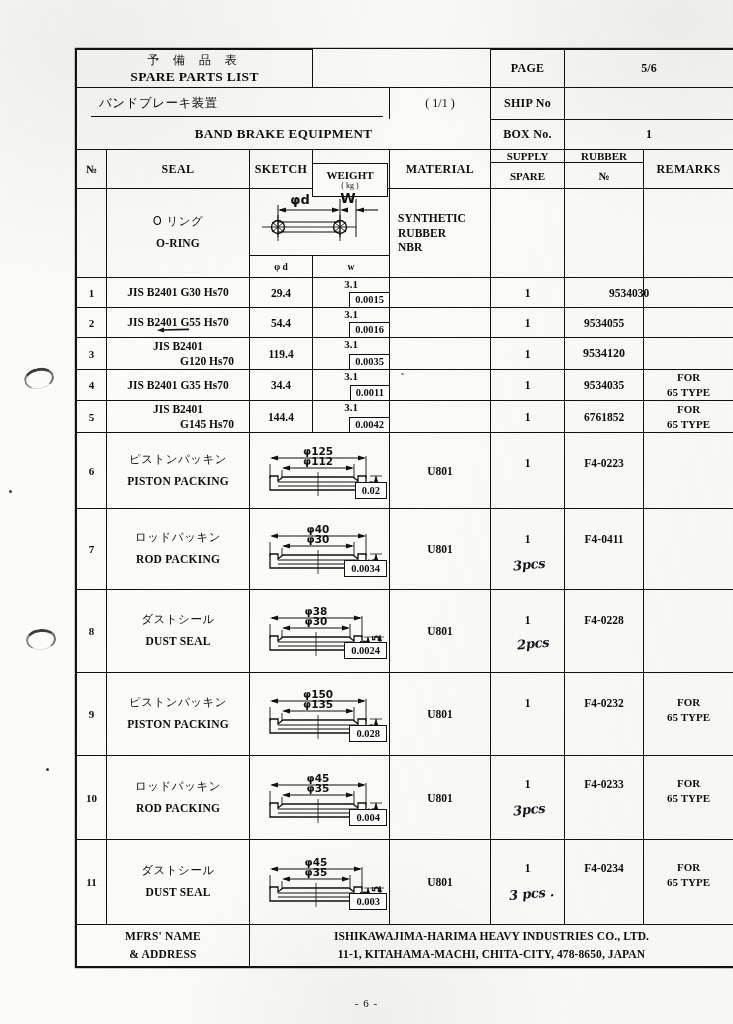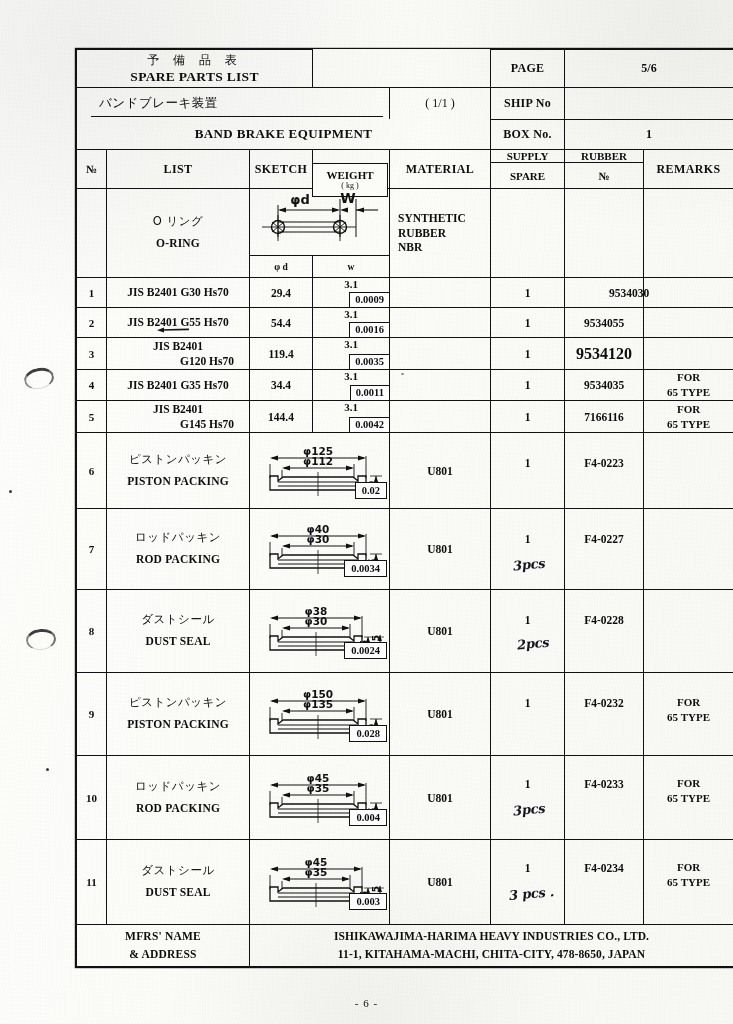--- a/index.html
+++ b/index.html
@@ -201,21 +201,21 @@
   </tr>
 
   <tr>
     <td colspan="5" style="height:30px;border-width:0 1px 1.6px 1.6px;" class="eq-en">BAND BRAKE EQUIPMENT</td>
     <td style="border-bottom-width:1.6px;" class="pg-lbl">BOX No.</td>
     <td colspan="2" style="border-width:1px 1.6px 1.6px 1px;" class="pg-val">1</td>
   </tr>
 
   <tr>
     <td rowspan="2" style="height:26px;border-left-width:1.6px;" class="hd-sm">№</td>
-    <td rowspan="2" class="hd">LIST</td>
+    <td rowspan="2" class="hd">SEAL</td>
     <td rowspan="2" class="hd">SKETCH</td>
     <td rowspan="2" style="overflow:visible;">
       <div class="wbox">
         <div class="hd-sm">WEIGHT</div>
         <div class="xs">( kg )</div>
       </div>
     </td>
     <td rowspan="2" class="hd">MATERIAL</td>
     <td class="hd-sm">SUPPLY</td>
     <td class="hd-sm">RUBBER</td>
@@ -282,21 +282,21 @@
     <td style="height:21px;" class="b sm">φ d</td>
     <td class="b sm">w</td>
   </tr>
 
   <tr>
     <td style="height:29px;border-left-width:1.6px;" class="numcell">1</td>
     <td class="name2 b" style="font-size:11.5px;">JIS B2401 G30 Hs70</td>
     <td class="b" style="font-size:11.5px;">29.4</td>
     <td>
       <div class="b" style="font-size:11px;position:absolute;top:0px;left:0;right:0;">3.1</div>
-      <div class="wval wval-or b">0.0009</div>
+      <div class="wval wval-or b">0.0015</div>
     </td>
     <td></td>
     <td class="b" style="font-size:11.5px;">1</td>
     <td class="b" style="font-size:11.5px;padding-left:44px;">9534030</td>
     <td class="remarks" style="border-right-width:1.6px;"></td>
   </tr>
 
   <tr>
     <td style="height:29px;border-left-width:1.6px;" class="numcell">2</td>
     <td class="name2 b" style="font-size:11.5px;text-align:center;">
@@ -323,21 +323,21 @@
       <span style="display:block;">JIS B2401</span>
       <span class="name-ind">G120 Hs70</span>
     </td>
     <td class="b" style="font-size:11.5px;">119.4</td>
     <td>
       <div class="b" style="font-size:11px;position:absolute;top:0px;left:0;right:0;">3.1</div>
       <div class="wval wval-or b">0.0035</div>
     </td>
     <td></td>
     <td class="b" style="font-size:11.5px;">1</td>
-    <td class="b" style="font-size:16px;">9534120</td>
+    <td class="b" style="font-size:12px;">9534120</td>
     <td class="remarks" style="border-right-width:1.6px;"></td>
   </tr>
 
   <tr>
     <td style="height:30px;border-left-width:1.6px;" class="numcell">4</td>
     <td class="name2 b" style="font-size:11.5px;">JIS B2401 G35 Hs70</td>
     <td class="b" style="font-size:11.5px;">34.4</td>
     <td>
       <div class="b" style="font-size:11px;position:absolute;top:0px;left:0;right:0;">3.1</div>
       <div class="wval wval-or b">0.0011</div>
@@ -357,21 +357,21 @@
       <span style="display:block;">JIS B2401</span>
       <span class="name-ind">G145 Hs70</span>
     </td>
     <td class="b" style="font-size:11.5px;">144.4</td>
     <td>
       <div class="b" style="font-size:11px;position:absolute;top:0px;left:0;right:0;">3.1</div>
       <div class="wval wval-or b">0.0042</div>
     </td>
     <td></td>
     <td class="b" style="font-size:11.5px;">1</td>
-    <td class="b" style="font-size:11.5px;">7166116</td>
+    <td class="b" style="font-size:11.5px;">6761852</td>
     <td class="remarks" style="border-right-width:1.6px;">
       <div>FOR</div>
       <div>65 TYPE</div>
     </td>
   </tr>
 
   <tr>
     <td style="height:75px;border-left-width:1.6px;" class="numcell">6</td>
     <td class="namecell">
       <div class="ja jp">ピストンパッキン</div>
@@ -451,21 +451,21 @@
           <text x="121" y="40" font-family="DejaVu Sans, sans-serif" font-size="9.5" font-weight="bold" fill="#111" text-anchor="middle" transform="rotate(-90 121 40)">6</text>
         </svg>
         <div class="wval wval-pk b">0.0034</div>
       </div>
     </td>
     <td class="b" style="font-size:11.5px;">U801</td>
     <td class="b" style="font-size:11.5px;">
       <span style="position:absolute;left:0;right:0;top:24px;">1</span>
       <span class="hand" style="left:22px;top:48px;">3pcs</span>
     </td>
-    <td class="b" style="font-size:11.5px;vertical-align:top;padding-top:24px;">F4-0227</td>
+    <td class="b" style="font-size:11.5px;vertical-align:top;padding-top:24px;">F4-0411</td>
     <td class="remarks" style="border-right-width:1.6px;vertical-align:top;padding-top:20px;">
       <div></div>
       <div></div>
     </td>
   </tr>
 
   <tr>
     <td style="height:82px;border-left-width:1.6px;" class="numcell">8</td>
     <td class="namecell">
       <div class="ja jp">ダストシール</div>

